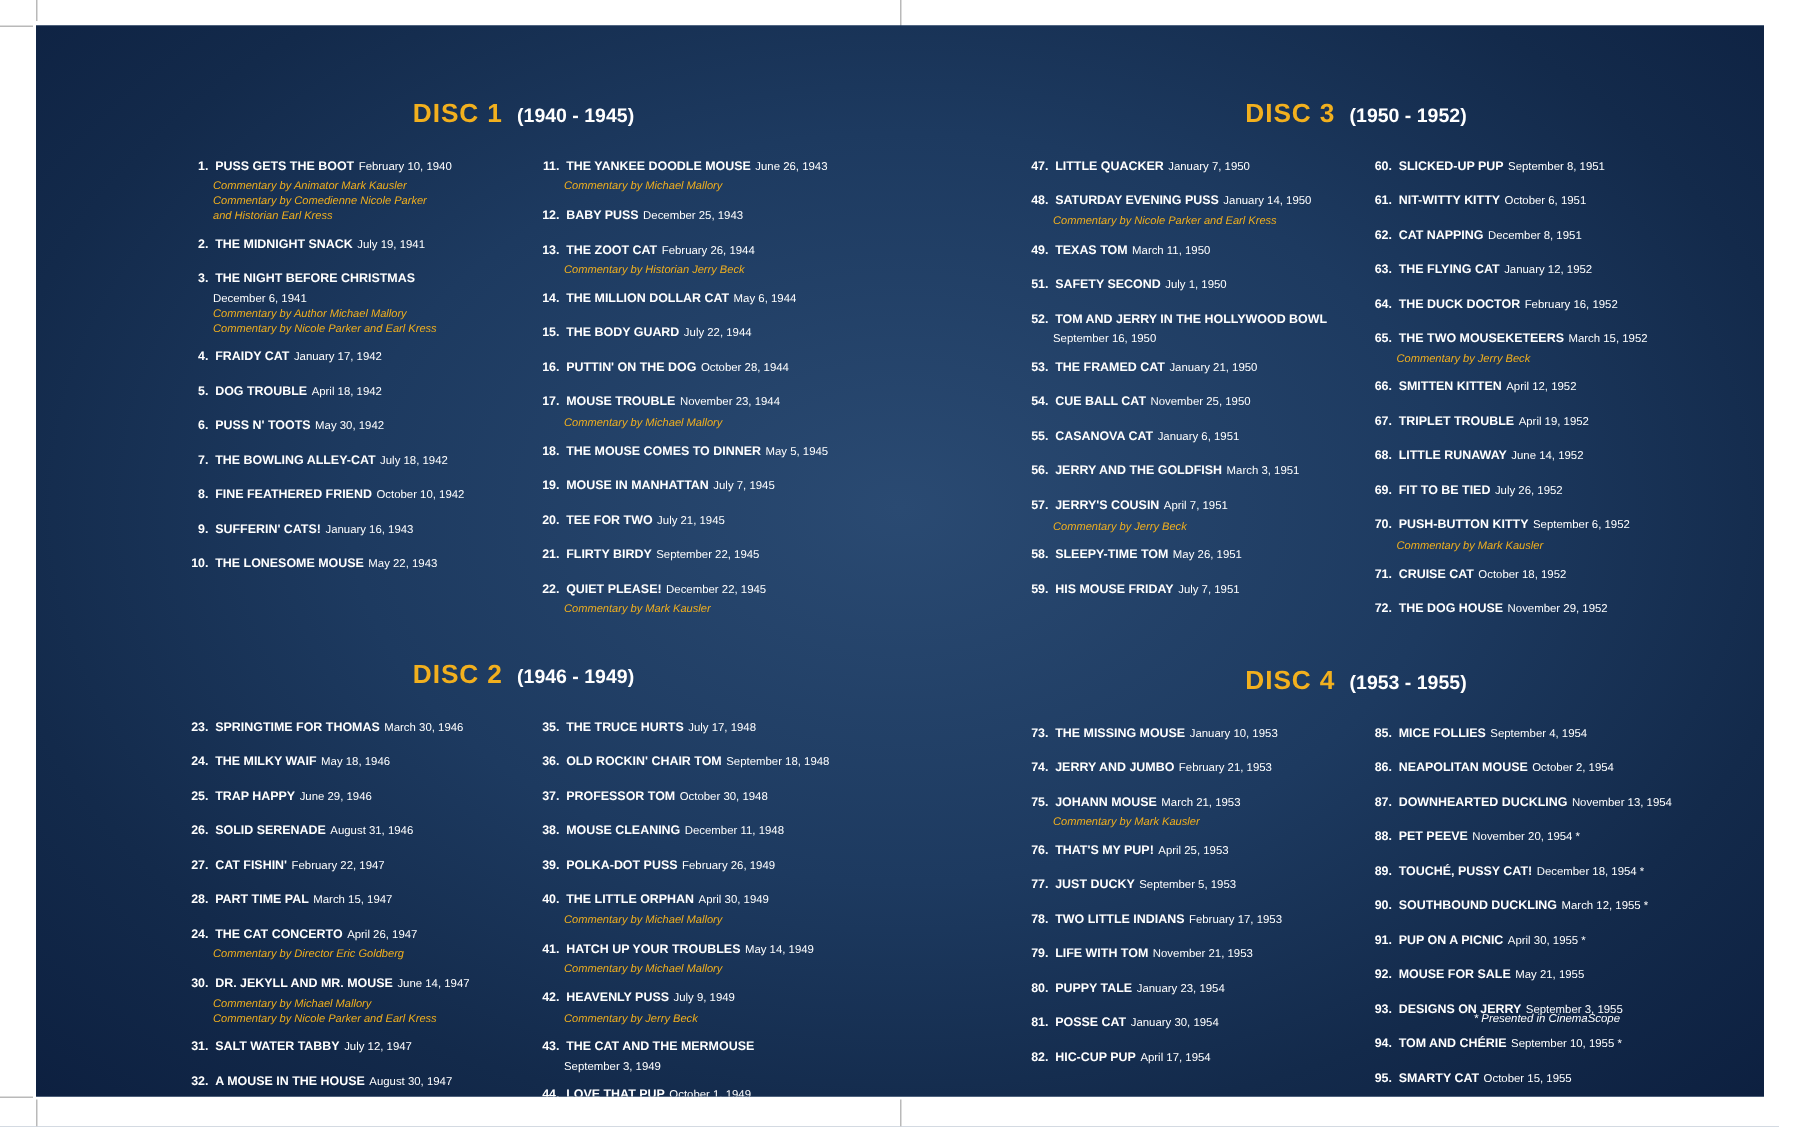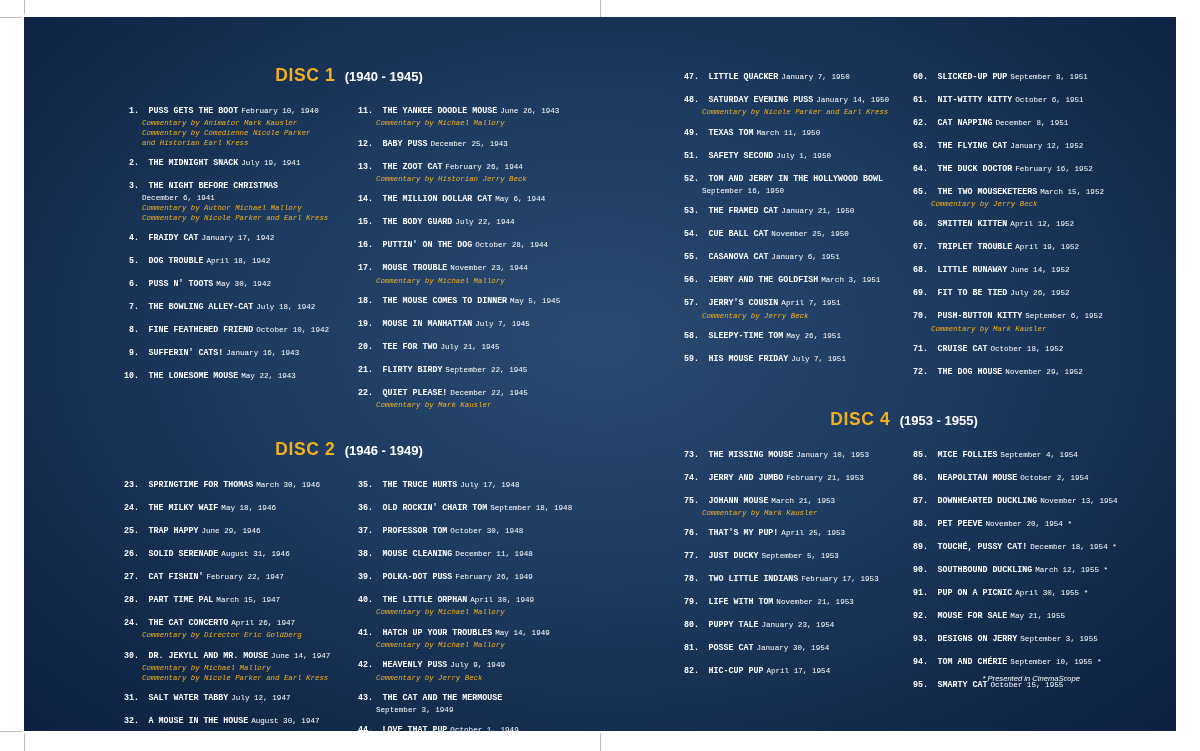--- a/index.html
+++ b/index.html
@@ -75,21 +75,20 @@
     font-size: 13px;
     font-weight: bold;
     margin-left: 5px;
   }
   .two-cols {
     display: flex;
     gap: 18px;
   }
   .sub-col {
     width: 50%;
-    font-family: Liberation Mono, monospace;
   }
   ul.tracks {
     list-style: none;
     margin: 0;
     padding: 0;
   }
   ul.tracks li {
     margin-bottom: 2.5px;
     line-height: 1.28;
   }
@@ -231,20 +230,24 @@
               </ul>
             </div>
           </div>
         </div>
 
       </div>
 
       <div class="col-right">
 
         <div>
+          <div class="disc-head">
+            <span class="disc-title">DISC 3</span>
+            <span class="disc-years">(1950 - 1952)</span>
+          </div>
           <div class="two-cols">
             <div class="sub-col">
               <ul class="tracks">
                 <li><span class="num">47.</span> <span class="title">LITTLE QUACKER</span><span class="date">January 7, 1950</span></li>
                 <li><span class="num">48.</span> <span class="title">SATURDAY EVENING PUSS</span><span class="date">January 14, 1950</span><span class="comm">Commentary by Nicole Parker and Earl Kress</span></li>
                 <li><span class="num">49.</span> <span class="title">TEXAS TOM</span><span class="date">March 11, 1950</span></li>
                 <li><span class="num">51.</span> <span class="title">SAFETY SECOND</span><span class="date">July 1, 1950</span></li>
                 <li><span class="num">52.</span> <span class="title">TOM AND JERRY IN THE HOLLYWOOD BOWL</span><span class="cont">September 16, 1950</span></li>
                 <li><span class="num">53.</span> <span class="title">THE FRAMED CAT</span><span class="date">January 21, 1950</span></li>
                 <li><span class="num">54.</span> <span class="title">CUE BALL CAT</span><span class="date">November 25, 1950</span></li>

